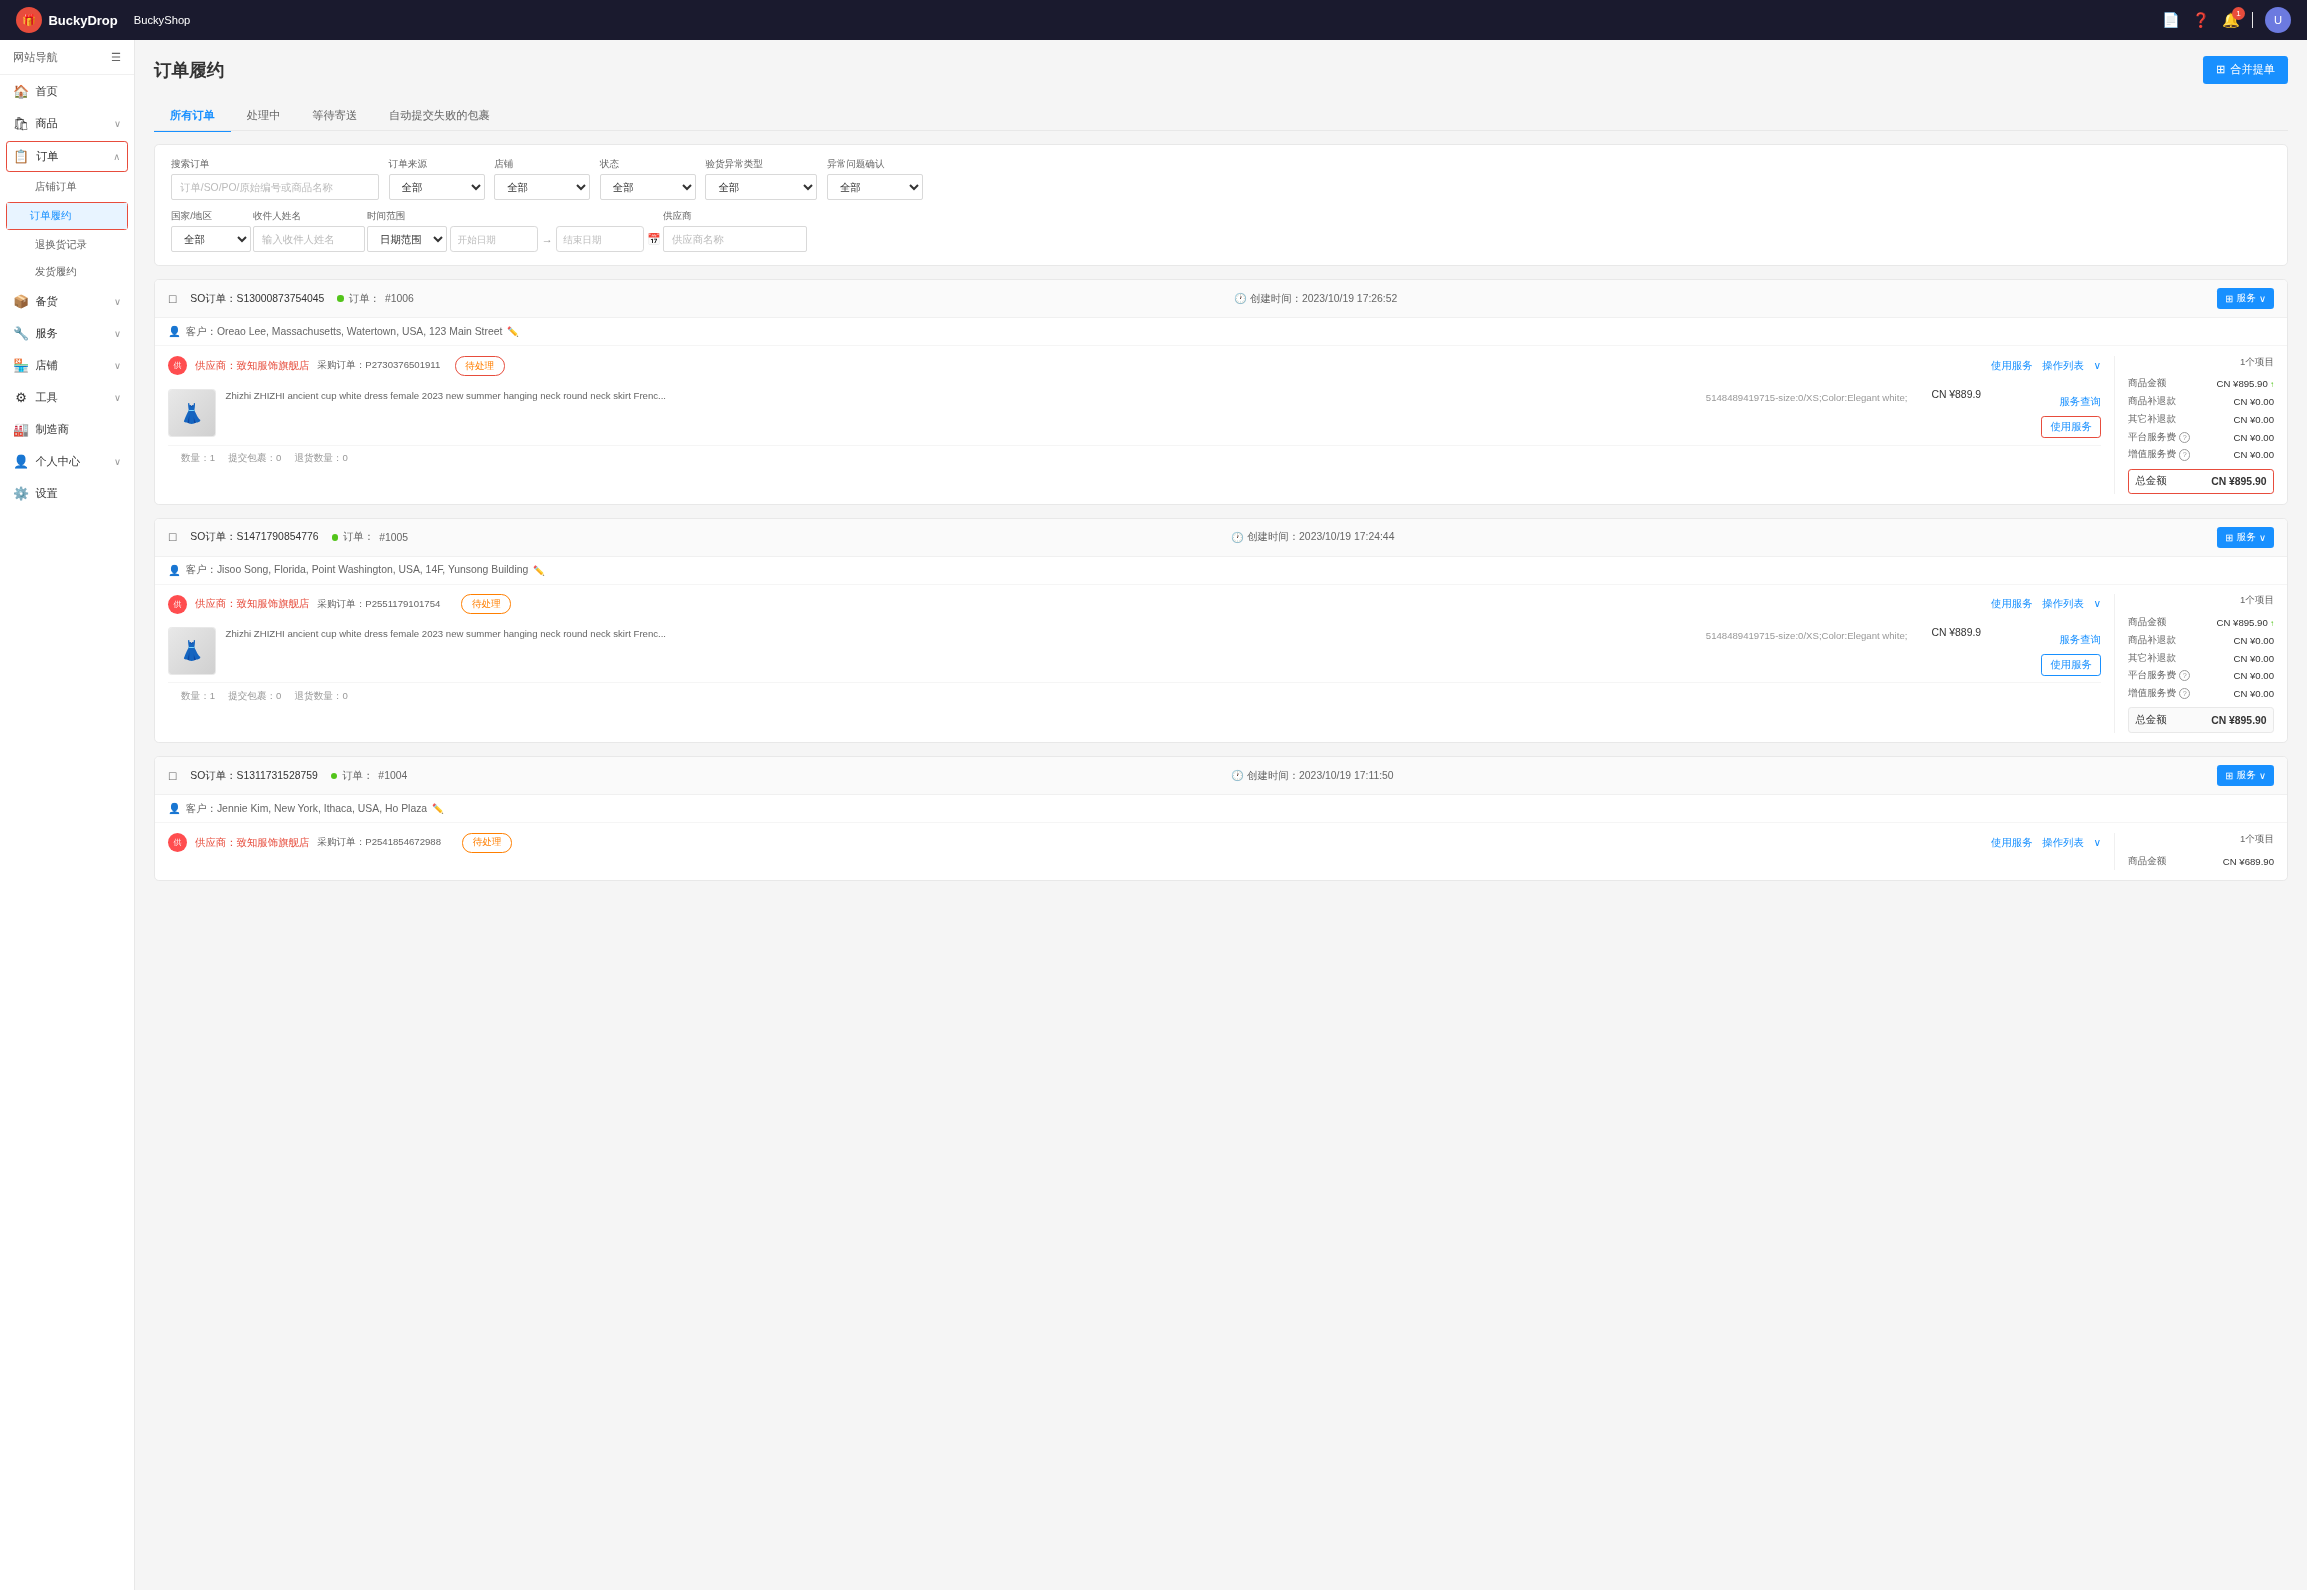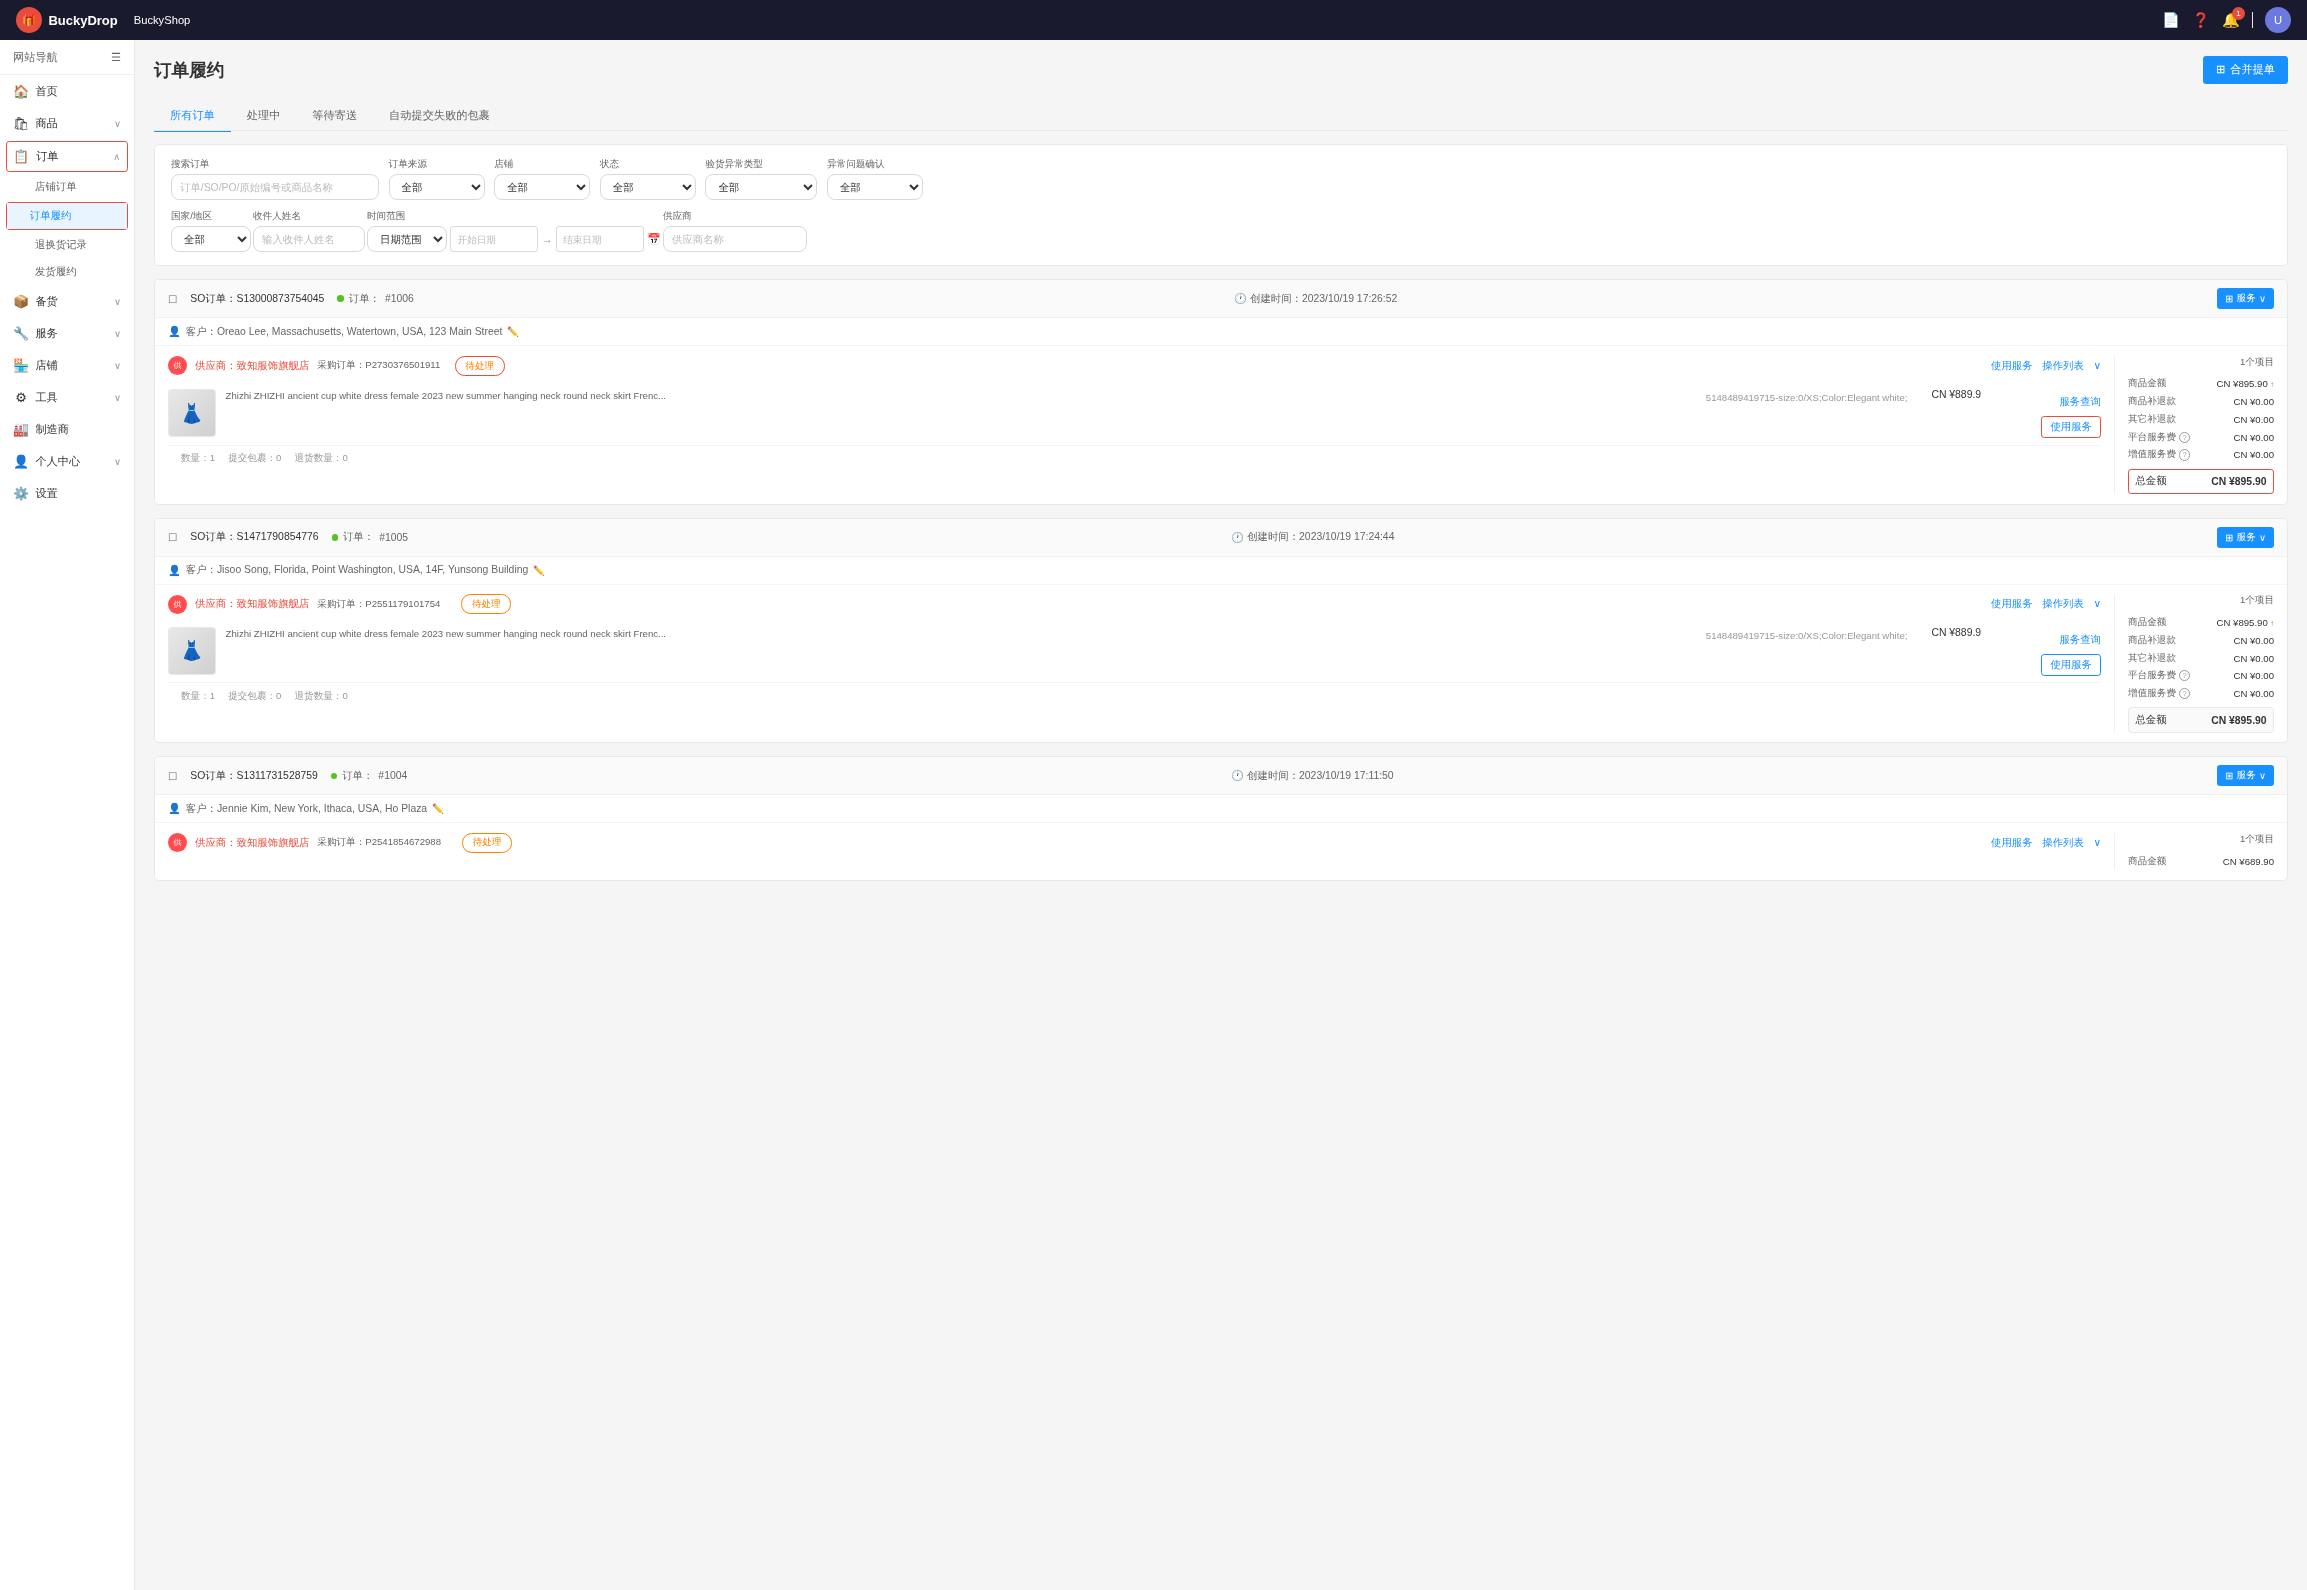--- a/index.html
+++ b/index.html
@@ -32,28 +32,28 @@
     .main { flex: 1; overflow-y: auto; padding: 16px 19px; }
     
     
     .page-header { display: flex; align-items: center; justify-content: space-between; margin-bottom: 16px; }
     .page-title { font-size: 17.6px; font-weight: 600; color: #333; }
     .merge-btn { background: #1890ff; color: white; border: none; padding: 6.4px 13px; border-radius: 3.2px; cursor: pointer; font-size: 11.2px; display: flex; align-items: center; gap: 4.8px; }
     
     
     .tabs { display: flex; gap: 0; border-bottom: 1.6px solid #e8e8e8; margin-bottom: 13px; }
     .tab { padding: 8px 16px; cursor: pointer; font-size: 11.2px; color: #666; border-bottom: 1.6px solid transparent; margin-bottom: -1.6px; }
-    .tab.active { color: #1890ff; border-bottom: 1.6px solid #1890ff; font-weight: 400; }
+    .tab.active { color: #1890ff; border-bottom: 1.6px solid #1890ff; font-weight: 700; }
     
     
     .search-area { background: white; padding: 13px 16px; border-radius: 4.8px; margin-bottom: 13px; border: 0.8px solid #e8e8e8; }
     .search-row { display: flex; gap: 9.6px; margin-bottom: 9.6px; align-items: flex-end; }
     .search-field { display: flex; flex-direction: column; gap: 3.2px; }
     .search-field label { font-size: 9.6px; color: #666; }
-    .search-field input, .search-field select { border: 0.8px solid #d9d9d9; border-radius: 8px; padding: 4.8px 8px; font-size: 10.4px; color: #333; background: white; height: 26px; }
+    .search-field input, .search-field select { border: 0.8px solid #d9d9d9; border-radius: 2px; padding: 4.8px 8px; font-size: 10.4px; color: #333; background: white; height: 26px; }
     .search-field input::placeholder { color: #bbb; }
     .search-row2 { display: flex; gap: 2px; align-items: flex-end; }
     .date-range { display: flex; align-items: center; gap: 3.2px; }
     .date-range input { width: 88px; height: 26px; border: 0.8px solid #d9d9d9; border-radius: 3.2px; padding: 3.2px 6.4px; font-size: 9.6px; }
     .date-range-select { height: 26px; border: 0.8px solid #d9d9d9; border-radius: 3.2px; padding: 0 6.4px; font-size: 10.4px; width: 80px; }
     .search-btns { display: flex; gap: 6.4px; margin-top: 9.6px; }
     .btn-search { background: #1890ff; color: white; border: none; padding: 5.6px 16px; border-radius: 3.2px; cursor: pointer; font-size: 11.2px; }
     .btn-clear { background: white; color: #333; border: 0.8px solid #d9d9d9; padding: 5.6px 16px; border-radius: 3.2px; cursor: pointer; font-size: 11.2px; }
     
     

